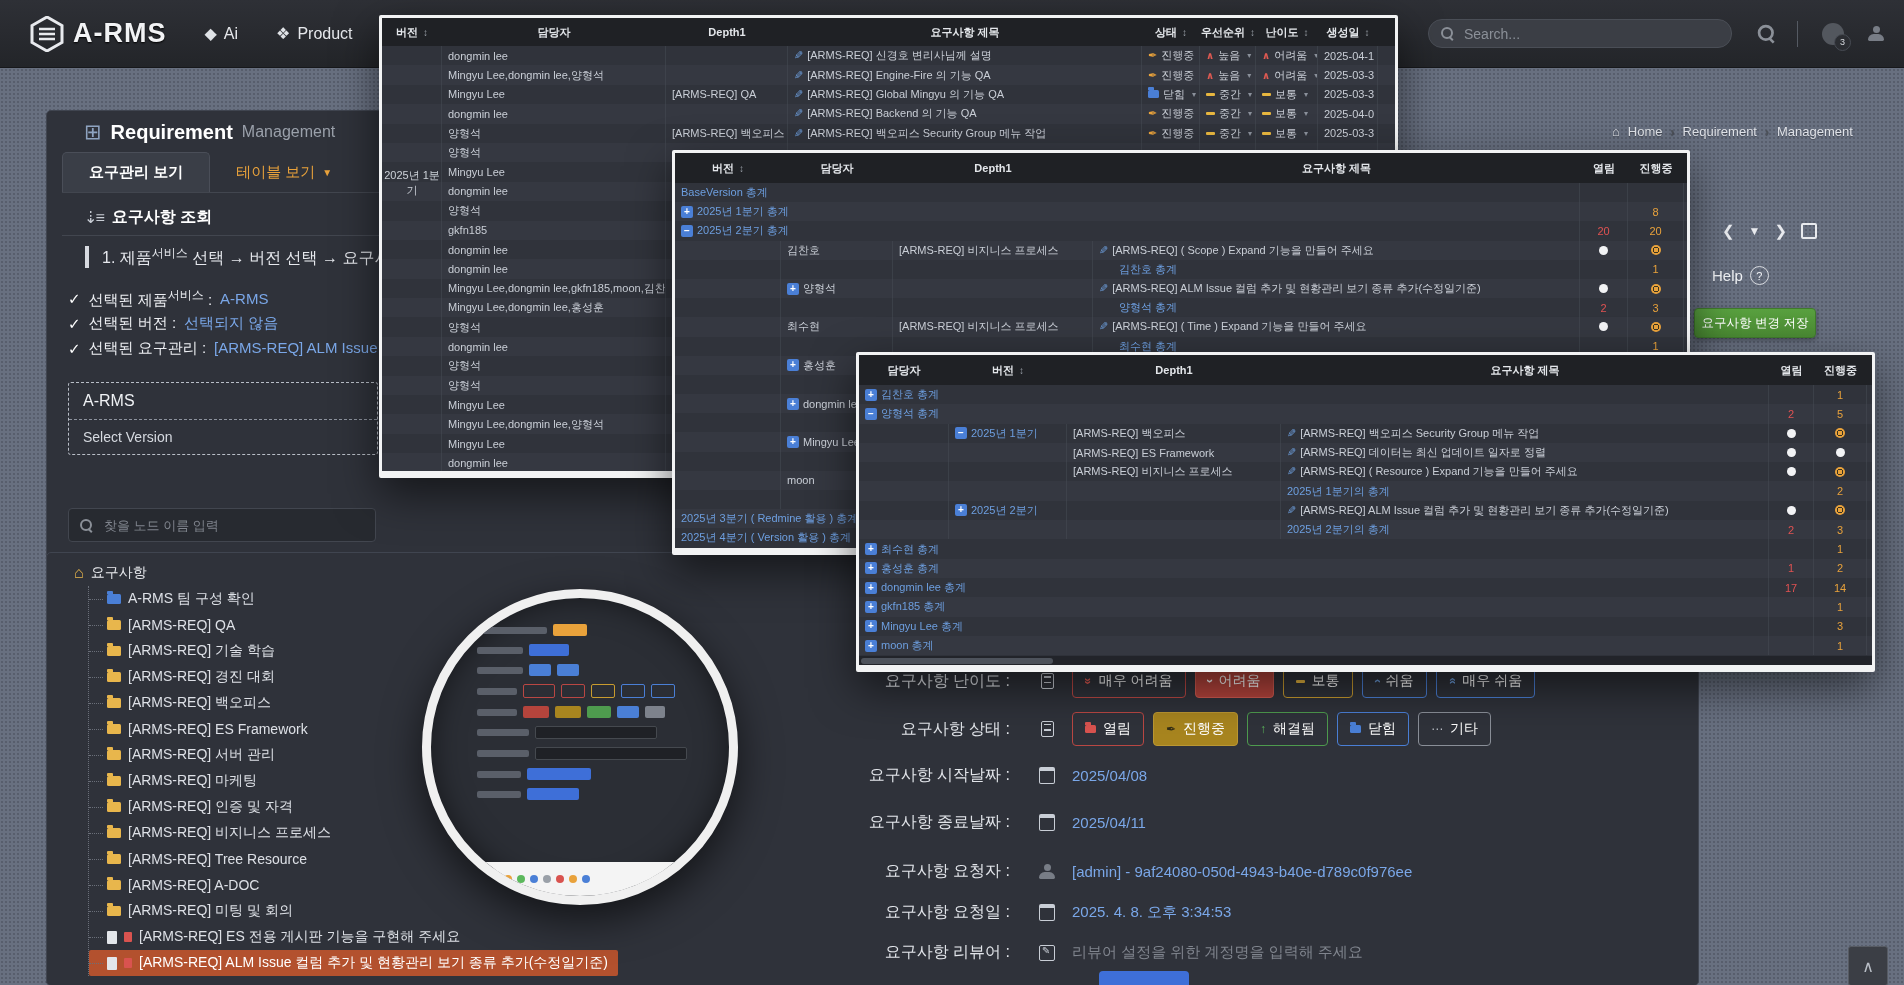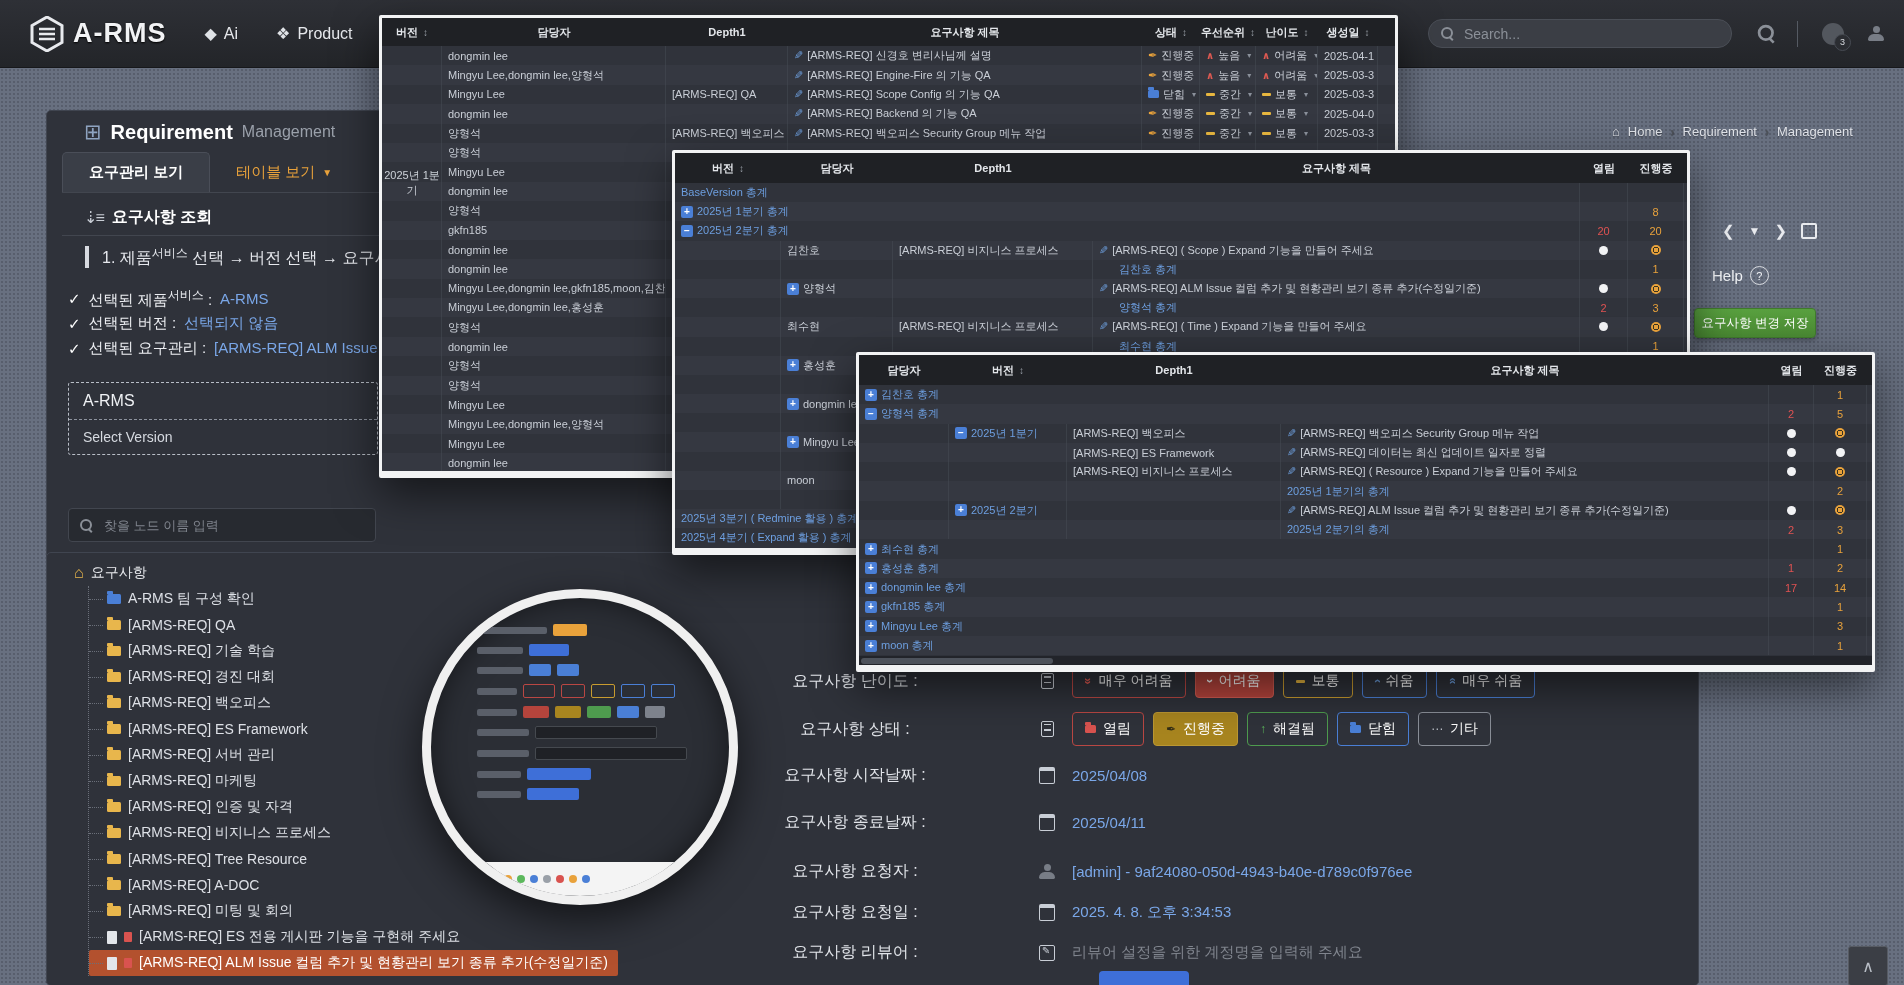--- a/index.html
+++ b/index.html
@@ -136,21 +136,21 @@
   #help{position:absolute;left:1712px;top:266px;z-index:2;color:#f0f2f5;font-size:15px;display:flex;align-items:center;gap:7px;}
   #help .qm{width:17px;height:17px;border:1px solid #d8dbe0;border-radius:50%;font-size:11px;display:flex;align-items:center;justify-content:center;}
   #save-btn{position:absolute;left:1694px;top:308px;z-index:2;width:120px;height:28px;background:linear-gradient(#58a03f,#4a8a33);
     border:1px solid #3f7a2c;border-radius:4px;color:#fff;font-size:12.5px;display:flex;align-items:center;justify-content:center;
     box-shadow:0 2px 5px rgba(0,0,0,.35);white-space:nowrap;}
   #scrolltop{position:absolute;left:1848px;top:946px;width:38px;height:38px;z-index:50;background:#3b3e45;
     border:1px solid #575b63;border-radius:3px;color:#b9bec6;display:flex;align-items:center;justify-content:center;font-size:16px;}
   #reviewer-save-sliver{position:absolute;left:1099px;top:971px;width:90px;height:14px;background:#3e6fd8;border-radius:4px 4px 0 0;z-index:3;}
   
   .frow{position:absolute;left:700px;width:960px;display:flex;align-items:center;z-index:3;}
-  .frow .flabel{width:310px;text-align:center;color:#e2e5ea;font-size:16px;white-space:nowrap;}
+  .frow .flabel{width:310px;text-align:right;color:#e2e5ea;font-size:16px;white-space:nowrap;}
   .frow .ficon{margin-left:26px;width:22px;display:flex;justify-content:center;color:#c9ced6;flex:none;}
   .frow .fcontent{margin-left:14px;display:flex;align-items:center;gap:9px;}
   .btn{display:flex;align-items:center;gap:7px;padding:7px 12px;border-radius:4px;border:1px solid #666;
     color:#fff;font-size:14px;white-space:nowrap;background:transparent;}
   .btn .bic{display:flex;align-items:center;font-size:12px;line-height:1;}
   .btn.red{border-color:#b94743;} .btn.red .bic{color:#e05a52;}
   .btn.yellow{border-color:#c99b2e;} .btn.yellow .bic{color:#e7b63f;}
   .btn.blue{border-color:#4a7fd6;} .btn.blue .bic{color:#6b9bd8;}
   .btn.green{border-color:#4e9b4e;} .btn.green .bic{color:#5cb85c;}
   .btn.gray{border-color:#8a8f98;} .btn.gray .bic{color:#b9bec6;}
@@ -480,21 +480,21 @@
             <span>어려움</span>
           </div>
           <div class="td" style="width: 60px;">2025-03-3</div>
         </div>
         <div class="trow" style="height: 19.4px;">
           <div class="td ctr" style="width: 60px;"></div>
           <div class="td" style="width: 224px;">Mingyu Lee</div>
           <div class="td" style="width: 122px;">[ARMS-REQ] QA</div>
           <div class="td" style="width: 354px;">
             <span class="i-pencil">✎</span>
-            <span>[ARMS-REQ] Scope Config 의 기능 QA</span>
+            <span>[ARMS-REQ] Global Mingyu 의 기능 QA</span>
           </div>
           <div class="td dd" style="width: 58px;">
             <span class="fold blue sm"></span>
             <span>닫힘</span>
           </div>
           <div class="td dd" style="width: 56px;">
             <span class="dashy"></span>
             <span>중간</span>
           </div>
           <div class="td dd" style="width: 62px;">
@@ -933,21 +933,21 @@
         </div>
         <div class="trow" style="height: 19.2px;">
           <div class="td blue" style="width: 905px;">
             <span>2025년 3분기 ( Redmine 활용 ) 총계</span>
           </div>
           <div class="td ctr" style="width: 48px;"></div>
           <div class="td ctr" style="width: 56px;"></div>
         </div>
         <div class="trow" style="height: 19.2px;">
           <div class="td blue" style="width: 905px;">
-            <span>2025년 4분기 ( Expand 활용 ) 총계</span>
+            <span>2025년 4분기 ( Version 활용 ) 총계</span>
           </div>
           <div class="td ctr" style="width: 48px;"></div>
           <div class="td ctr" style="width: 56px;"></div>
         </div>
       </div>
     </div>
   <div id="panel3" class="tbl" style="left:856px;top:352px;width:1013px;height:310px;z-index:30;">
       <div class="thead" style="height: 30px;">
         <div class="hc" style="width: 90px;">
           <span>담당자</span>

